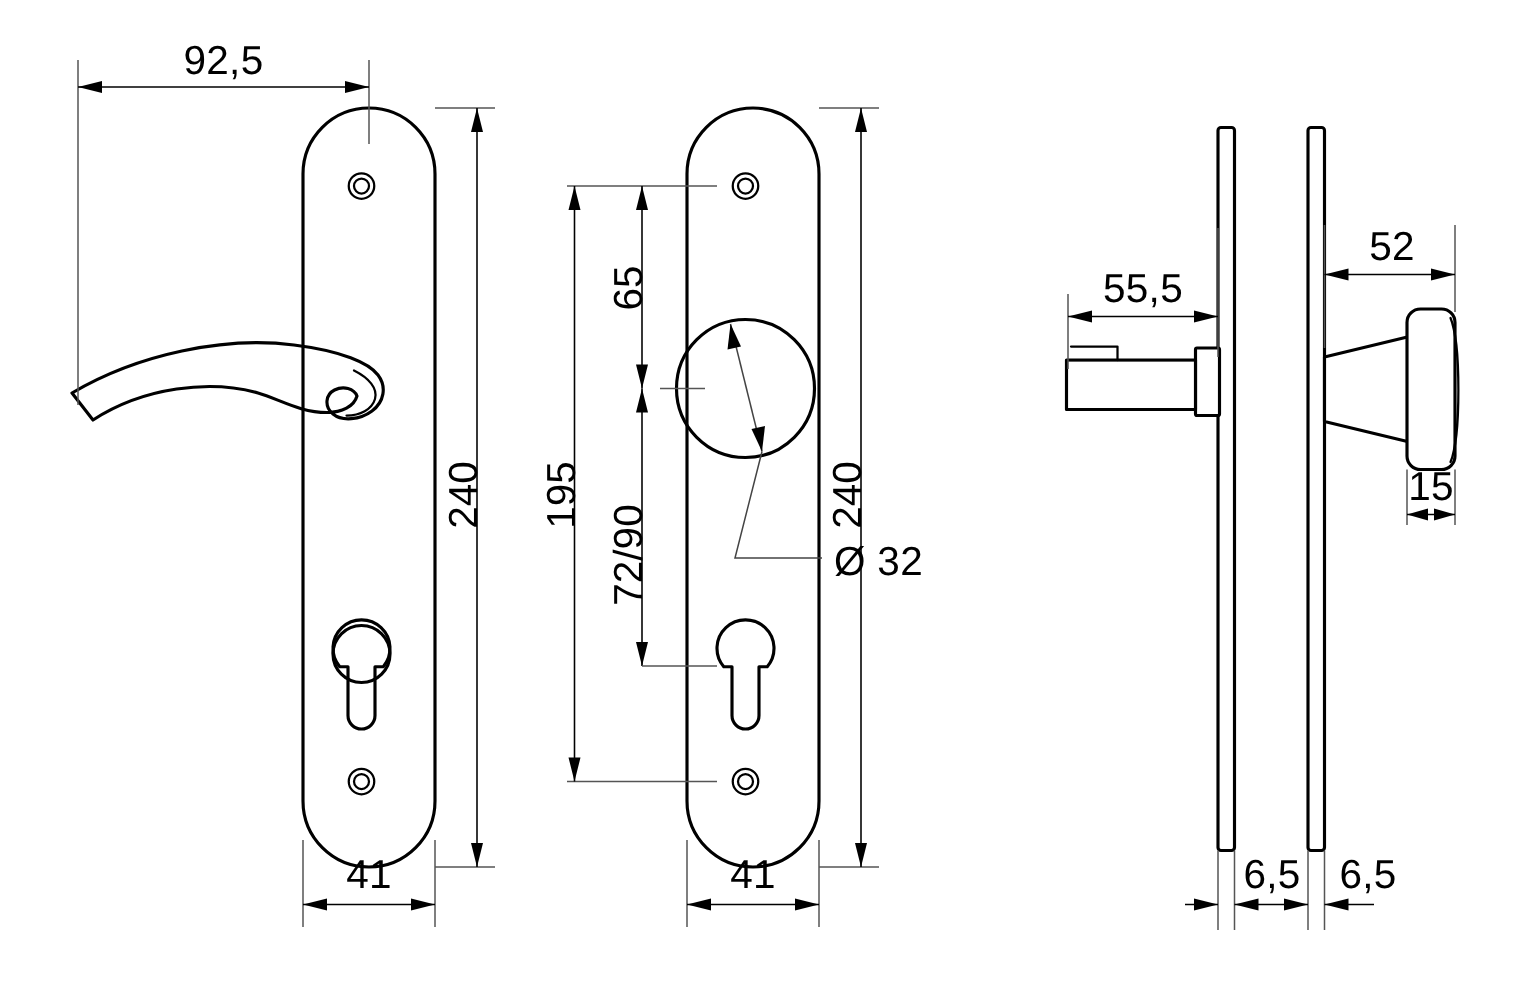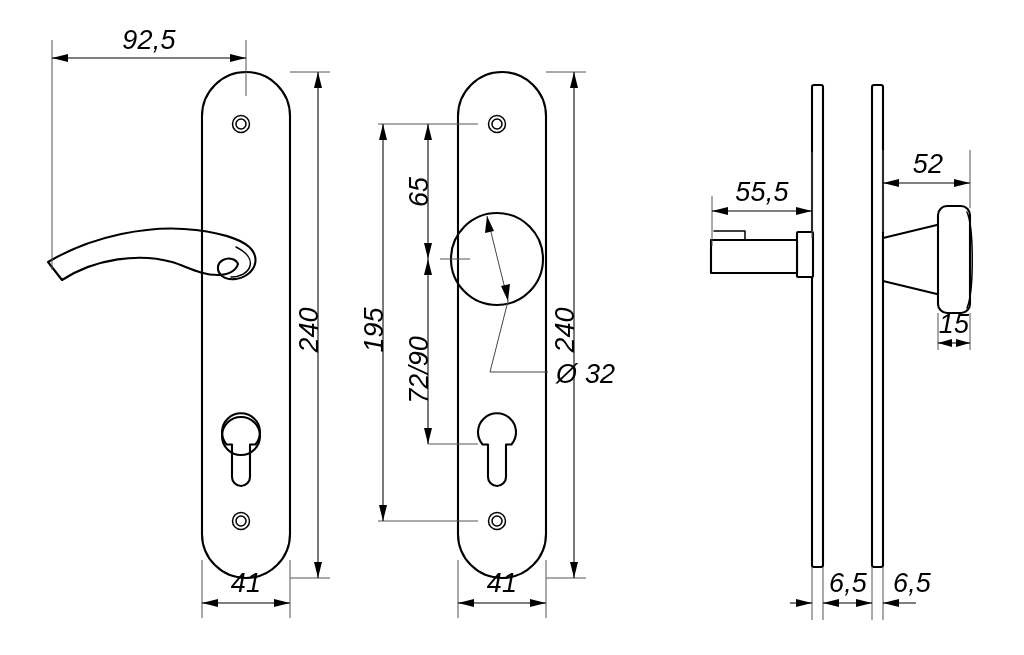--- a/index.html
+++ b/index.html
@@ -12,21 +12,20 @@
     width: 1024px;
     height: 655px;
     overflow: hidden;
     font-family: "Liberation Sans", sans-serif;
   }
   #drawing-root {
     position: relative;
     width: 1024px;
     height: 566px;
     background: #ffffff;
-    font-style: italic;
   }
   svg#tech-drawing {
     display: block;
     width: 1024px;
     height: 655px;
   }
   .obj {
     fill: none;
     stroke: #000000;
     stroke-width: 2.1;

